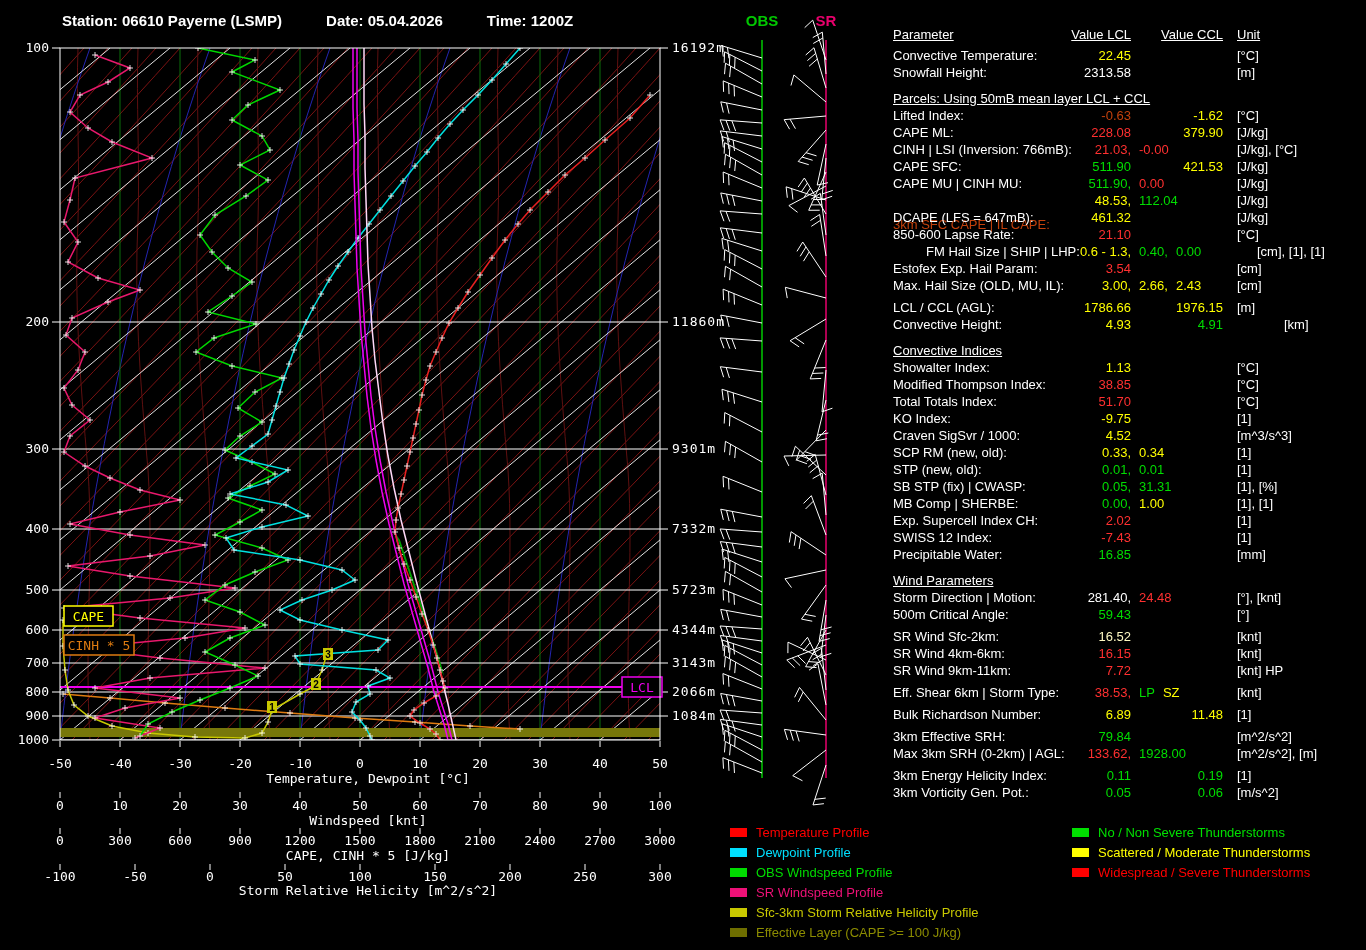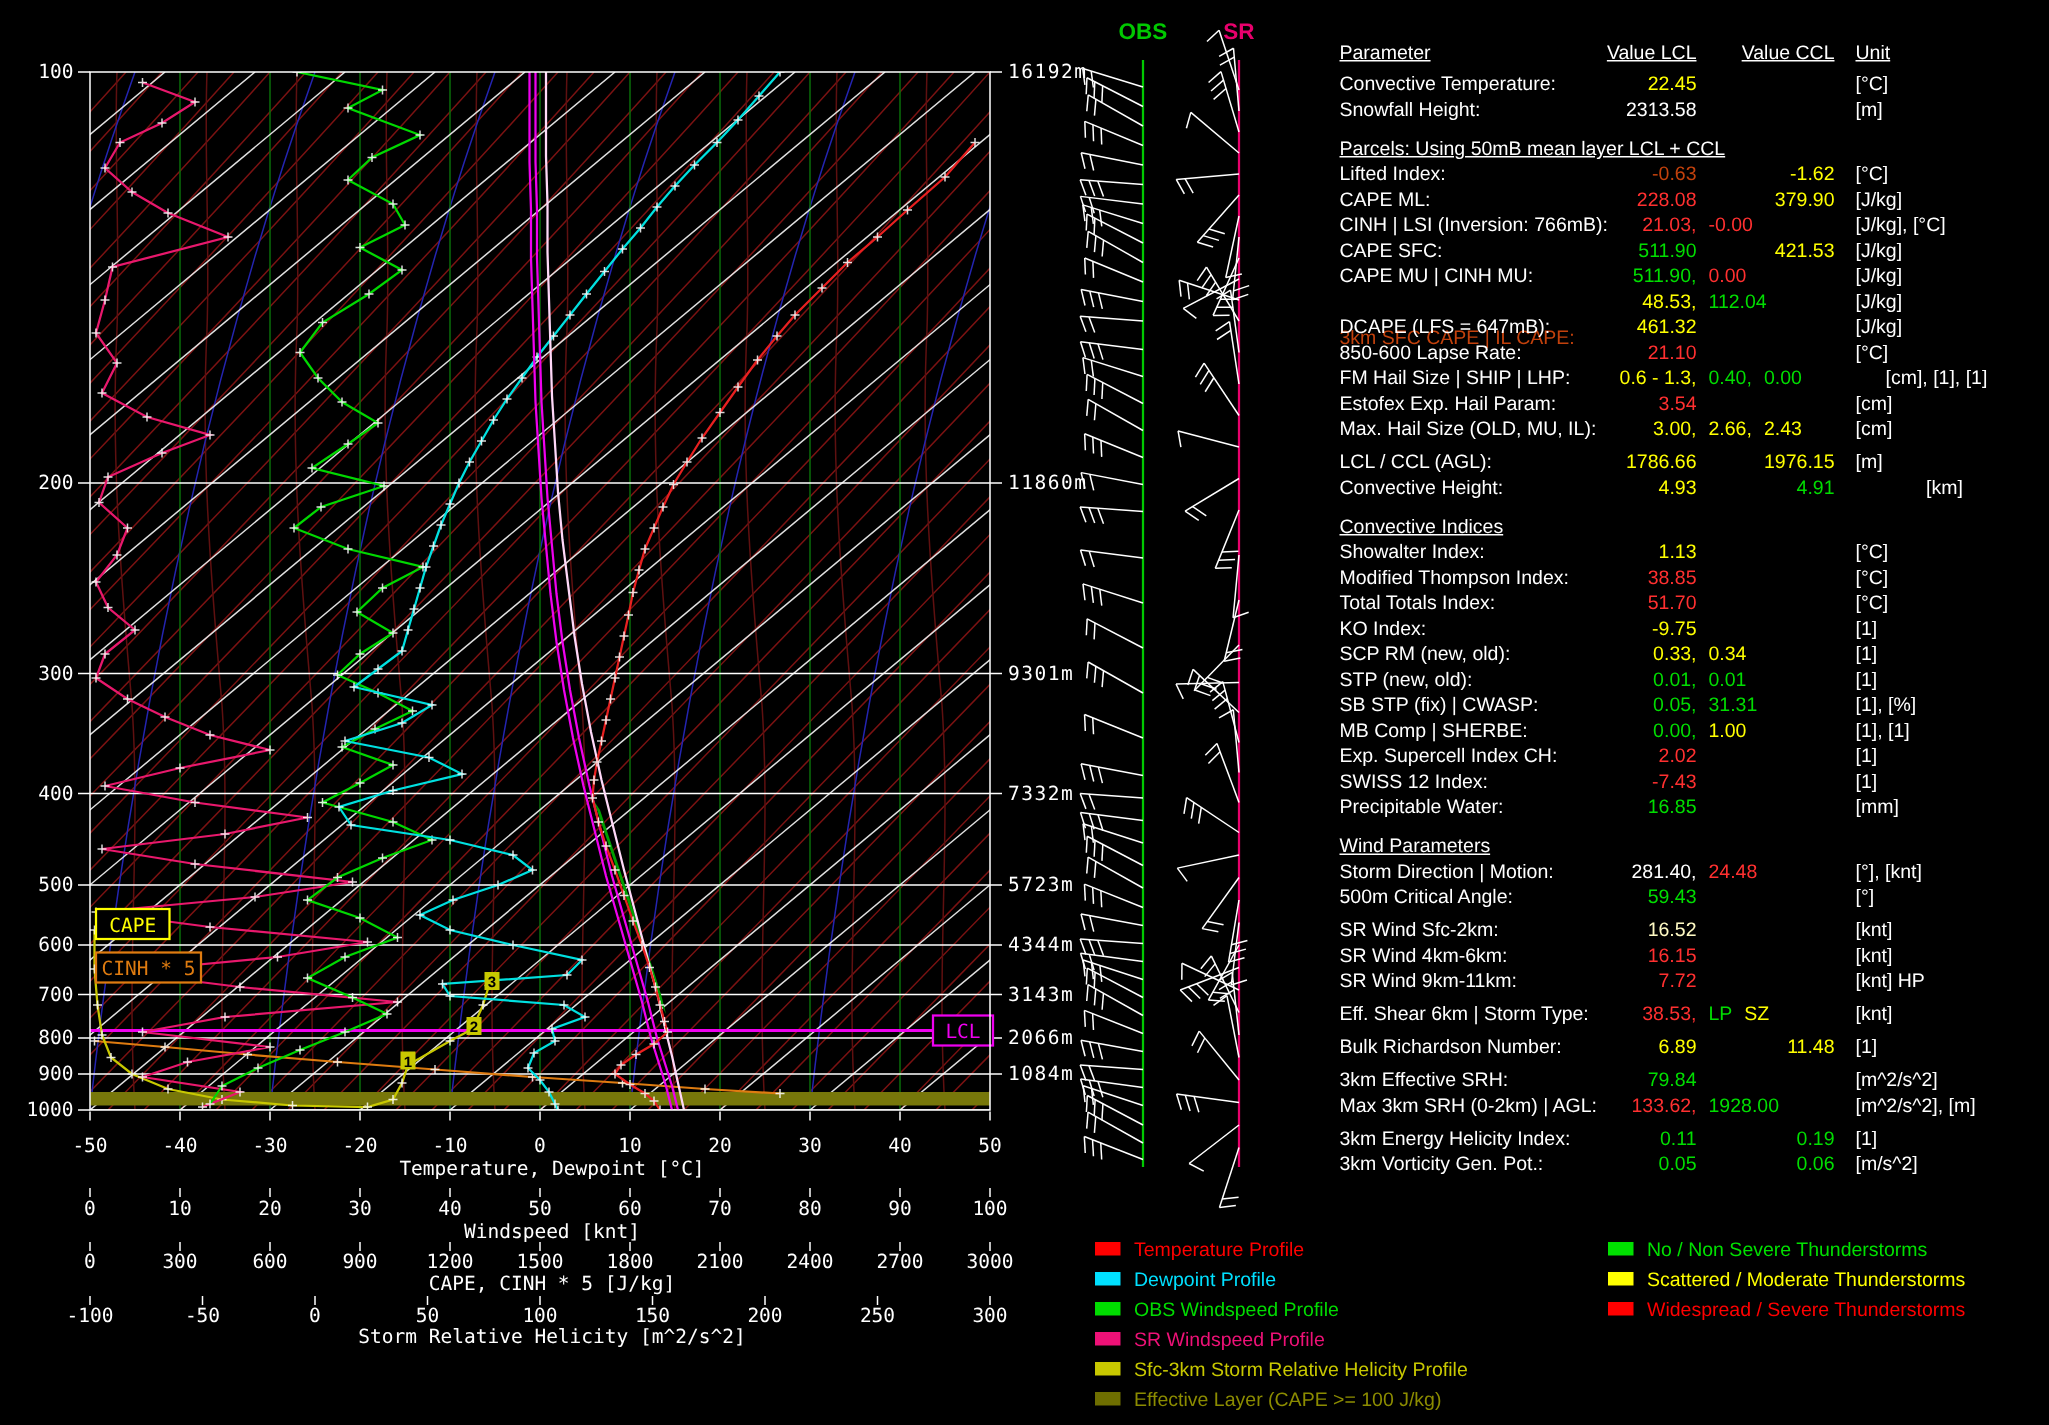--- a/index.html
+++ b/index.html
@@ -20,20 +20,25 @@
   .grp-gap{margin-top:5px;}
   
   .legend{position:absolute;font-size:13px;}
   .lrow{display:flex;align-items:center;height:20px;gap:9px;white-space:nowrap;}
   .sw{display:inline-block;width:17px;height:9px;flex:none;}
 </style>
 </head>
 <body>
 
 <div id="app">
+  <div id="hdr">
+    <span>Station: 06610 Payerne (LSMP)</span>
+    <span>Date: 05.04.2026</span>
+    <span>Time: 1200Z</span>
+  </div>
 
   <svg id="skewt" width="890" height="950">
       <defs>
         <clipPath id="plot">
           <rect x="60" y="48" width="600" height="692"></rect>
         </clipPath>
       </defs>
       <g clip-path="url(#plot)">
         <path d="M -720 740 Q -250 260 -60 48" stroke="#7a1212" fill="none" stroke-width="1"></path>
         <path d="M -696 740 Q -226 260 -36 48" stroke="#7a1212" fill="none" stroke-width="1"></path>
@@ -990,21 +995,21 @@
           <span class="lbl" style="color: rgb(255, 255, 255);">850-600 Lapse Rate:</span>
           <div class="v1">
             <span style="color: rgb(255, 48, 48);">21.10</span>
           </div>
         </div>
         <div class="c2l"></div>
         <div class="c3"><span style="color: rgb(255, 255, 255);">[°C]</span></div>
       </div>
       <div class="trow">
         <div class="c1">
-          <span class="lbl" style="color: rgb(255, 255, 255);">FM Hail Size | SHIP | LHP:</span>
+          <span class="lbl" style="color: rgb(255, 255, 255); margin-left: 33px;">FM Hail Size | SHIP | LHP:</span>
           <div class="v1">
             <span style="color: rgb(255, 255, 0);">0.6 - 1.3,</span>
           </div>
         </div>
         <div class="c2l">
           <span style="color: rgb(0, 221, 0);">0.40,</span>
           <span style="color: rgb(0, 221, 0);">0.00</span>
         </div>
         <div class="c3"><span style="color: rgb(255, 255, 255); padding-left: 20px;">[cm], [1], [1]</span></div>
       </div>
@@ -1084,20 +1089,30 @@
       </div>
       <div class="trow">
         <div class="c1">
           <span class="lbl" style="color: rgb(255, 255, 255);">KO Index:</span>
           <div class="v1">
             <span style="color: rgb(255, 255, 0);">-9.75</span>
           </div>
         </div>
         <div class="c2l"></div>
         <div class="c3"><span style="color: rgb(255, 255, 255);">[1]</span></div>
+      </div>
+      <div class="trow">
+        <div class="c1">
+          <span class="lbl" style="color: rgb(255, 255, 255);">Craven SigSvr / 1000:</span>
+          <div class="v1">
+            <span style="color: rgb(255, 255, 0);">4.52</span>
+          </div>
+        </div>
+        <div class="c2l"></div>
+        <div class="c3"><span style="color: rgb(255, 255, 255);">[m^3/s^3]</span></div>
       </div>
       <div class="trow">
         <div class="c1">
           <span class="lbl" style="color: rgb(255, 255, 255);">SCP RM (new, old):</span>
           <div class="v1">
             <span style="color: rgb(255, 255, 0);">0.33,</span>
           </div>
         </div>
         <div class="c2l">
           <span style="color: rgb(255, 255, 0);">0.34</span>

